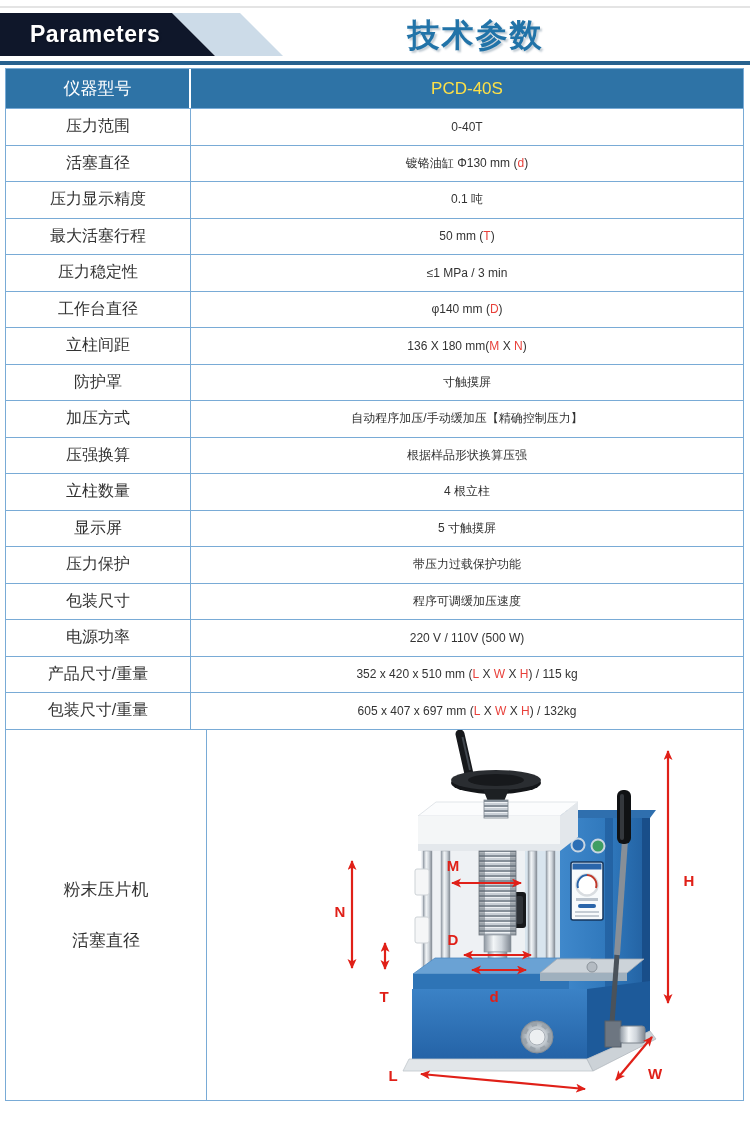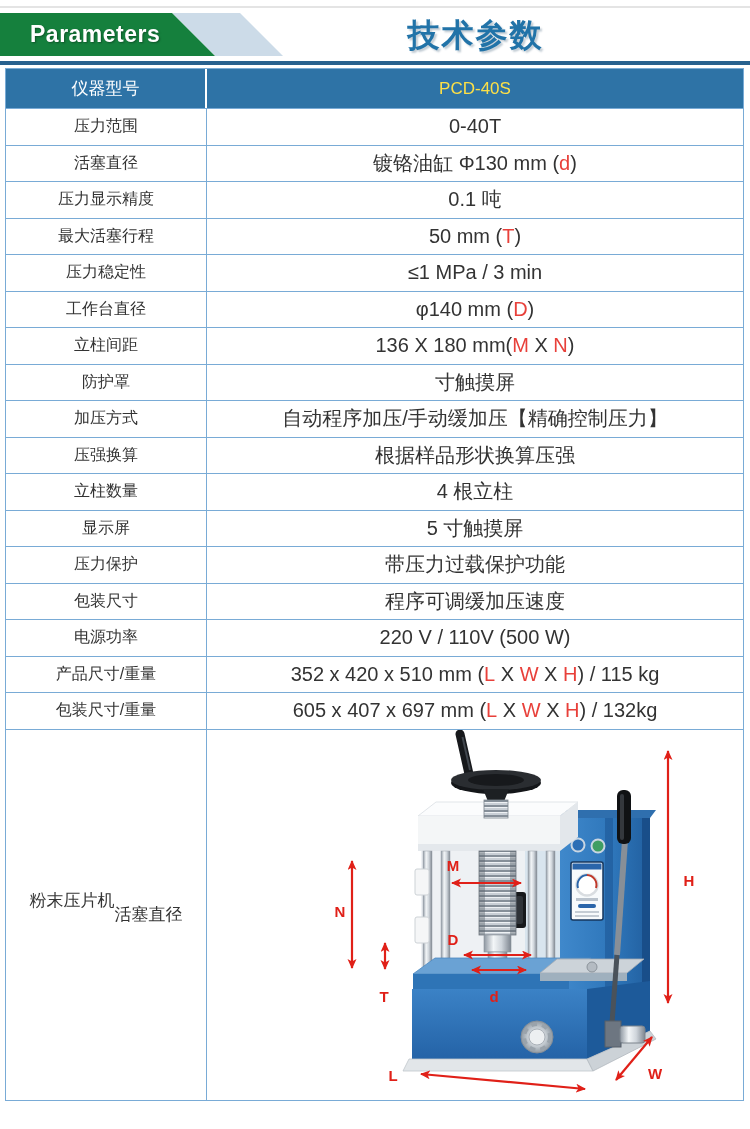--- a/index.html
+++ b/index.html
@@ -2,47 +2,47 @@
 <html><head>
 <meta charset="utf-8">
 <style>
   html,body{margin:0;padding:0;background:#fff;}
   body{font-family:"Liberation Sans","DejaVu Sans",sans-serif;}
   .page{position:relative;width:750px;height:1129px;background:#fff;overflow:hidden;}
   .top-rule{position:absolute;top:6px;left:0;width:100%;height:2px;background:#e4e4e4;}
   
   .badge-light{position:absolute;top:13px;left:0;width:283px;height:43px;background:#ccdbe8;
     clip-path:polygon(60.8% 0,84.8% 0,100% 100%,76% 100%);}
-  .badge-dark{position:absolute;top:13px;left:0;width:215px;height:43px;background:#15803d;
+  .badge-dark{position:absolute;top:13px;left:0;width:215px;height:43px;background:#0f172a;
     clip-path:polygon(0 0,80% 0,100% 100%,0 100%);display:flex;align-items:center;}
   .badge-text{color:#fff;font-size:23px;font-weight:bold;padding-left:30px;
     text-shadow:1px 1px 2px rgba(0,0,0,.35);letter-spacing:.5px;}
   .header-title{position:absolute;top:14px;left:206px;width:539px;height:43px;
     display:flex;align-items:center;justify-content:center;
     font-size:32px;font-weight:bold;color:#2173a8;letter-spacing:2px;
     text-shadow:2px 2px 2px #c2ccd4;}
   .header-rule{position:absolute;top:61px;left:0;width:750px;height:4px;background:#27618f;}
   
   .param-table{position:absolute;top:68px;left:5px;width:739px;border:1px solid #79abd6;
     box-sizing:border-box;background:#fff;}
   .t-row{display:flex;height:36.5px;box-sizing:border-box;}
   #rows .t-row + .t-row, .diagram-row{border-top:1px solid #79abd6;}
   .t-head{height:39px;background:#2e73a6;}
-  .t-label{width:201px;box-sizing:border-box;border-right:1px solid #79abd6;
+  .t-label{width:185px;box-sizing:border-box;border-right:1px solid #79abd6;
     display:flex;align-items:center;justify-content:center;
     font-size:16px;color:#333;}
   .t-value{flex:1;display:flex;align-items:center;justify-content:center;
-    font-size:20px;color:#333;white-space:pre;}
+    font-size:12px;color:#333;white-space:pre;}
   .t-head .t-label{border-right:2px solid #fff;color:#fff;font-size:17px;}
   .t-head .t-value{color:#fde047;font-size:17px;}
   .red{color:#e8403a;}
   
   .diagram-row{display:flex;height:371px;box-sizing:border-box;}
   .diagram-caption{width:201px;box-sizing:border-box;border-right:1px solid #79abd6;
-    display:flex;flex-direction:row;align-items:center;justify-content:center;
+    display:flex;flex-direction:column;align-items:center;justify-content:center;
     font-size:17px;color:#333;}
   .diagram-caption .cap1{margin-bottom:28px;}
   .diagram-art{flex:1;position:relative;}
   .diagram-art svg{position:absolute;top:0;left:0;}
 </style>
 </head>
 <body>
 
 <div class="page">
   <div class="top-rule"></div>

